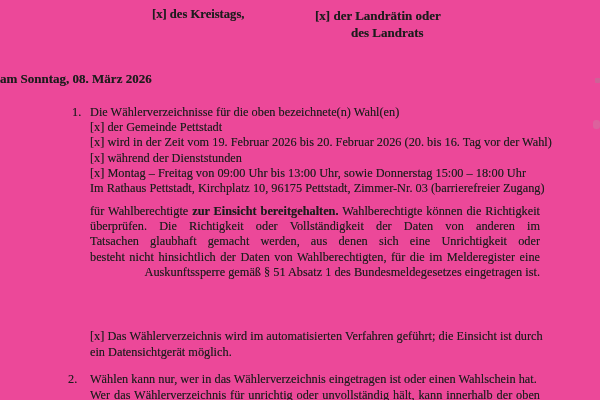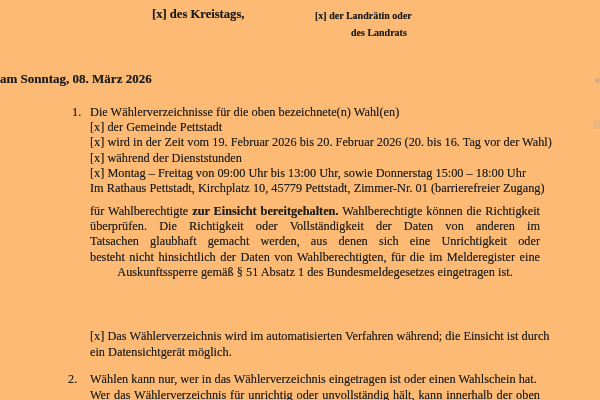--- a/index.html
+++ b/index.html
@@ -4,50 +4,50 @@
 <style>
   html, body {
     margin: 0;
     padding: 0;
     background: #ffffff;
   }
   .page {
     position: relative;
     width: 600px;
     height: 400px;
-    background: #fdba74;
+    background: #ec4899;
     overflow: hidden;
     font-family: "Liberation Serif", "DejaVu Serif", serif;
     font-size: 12.3px;
     color: #1c1c1c;
     text-shadow: 0 0 0.3px rgba(40,40,40,0.55);
   }
   .abs { position: absolute; }
   .b { font-weight: bold; }
 
   .hdr-col1 { left: 152px; top: 7px; font-weight: bold; font-size: 12.6px; white-space: nowrap; }
-  .hdr-col2 { left: 315px; top: 7px; font-weight: bold; font-size: 10px; line-height: 17px; white-space: nowrap; }
+  .hdr-col2 { left: 315px; top: 7px; font-weight: bold; font-size: 13px; line-height: 17px; white-space: nowrap; }
   .hdr-col2 .l2 { margin-left: 36px; }
 
   .date-line {
     left: 0; top: 71px; width: 524px;
     text-align: left; font-weight: bold; font-size: 13px;
     white-space: nowrap;
   }
 
   .num1 { left: 72px; top: 105px; }
   .num2 { left: 68px; top: 372px; }
 
   .block { left: 90px; width: 450px; }
   .item1-lines { top: 105px; line-height: 15.2px; }
   .item1-lines div { white-space: nowrap; }
 
   .para1 { top: 204px; line-height: 15.2px; }
   .jline { text-align: justify; text-align-last: justify; }
-  .lastline { text-align: center; }
+  .lastline { text-align: right; }
 
   .para2 { top: 329px; line-height: 15.6px; }
   .para2 div { white-space: nowrap; }
 
   .item2-lines { top: 372px; line-height: 15.6px; }
   .item2-lines .nline { white-space: nowrap; }
 
   .artifact-1 {
     left: 595px; top: 78px; width: 5px; height: 5px;
     background: rgba(150,150,150,0.35); border-radius: 1px;
@@ -71,33 +71,33 @@
 
   <div class="abs date-line">am Sonntag, 08. März 2026</div>
 
   <div class="abs num1">1.</div>
   <div class="abs block item1-lines">
     <div>Die Wählerverzeichnisse für die oben bezeichnete(n) Wahl(en)</div>
     <div>[x] der Gemeinde Pettstadt</div>
     <div>[x] wird in der Zeit vom 19. Februar 2026 bis 20. Februar 2026 (20. bis 16. Tag vor der Wahl)</div>
     <div>[x] während der Dienststunden</div>
     <div>[x] Montag – Freitag von 09:00 Uhr bis 13:00 Uhr, sowie Donnerstag 15:00 – 18:00 Uhr</div>
-    <div>Im Rathaus Pettstadt, Kirchplatz 10, 45779 Pettstadt, Zimmer-Nr. 01 (barrierefreier Zugang)</div>
+    <div>Im Rathaus Pettstadt, Kirchplatz 10, 96175 Pettstadt, Zimmer-Nr. 03 (barrierefreier Zugang)</div>
   </div>
 
   <div class="abs block para1">
     <div class="jline"><span>für Wahlberechtigte </span><span class="b">zur Einsicht bereitgehalten.</span><span> Wahlberechtigte können die Richtigkeit</span></div>
     <div class="jline">überprüfen. Die Richtigkeit oder Vollständigkeit der Daten von anderen im</div>
     <div class="jline">Tatsachen glaubhaft gemacht werden, aus denen sich eine Unrichtigkeit oder</div>
     <div class="jline">besteht nicht hinsichtlich der Daten von Wahlberechtigten, für die im Melderegister eine</div>
     <div class="lastline">Auskunftssperre gemäß § 51 Absatz 1 des Bundesmeldegesetzes eingetragen ist.</div>
   </div>
 
   <div class="abs block para2">
-    <div>[x] Das Wählerverzeichnis wird im automatisierten Verfahren während; die Einsicht ist durch</div>
+    <div>[x] Das Wählerverzeichnis wird im automatisierten Verfahren geführt; die Einsicht ist durch</div>
     <div>ein Datensichtgerät möglich.</div>
   </div>
 
   <div class="abs num2">2.</div>
   <div class="abs block item2-lines">
     <div class="nline">Wählen kann nur, wer in das Wählerverzeichnis eingetragen ist oder einen Wahlschein hat.</div>
     <div class="jline">Wer das Wählerverzeichnis für unrichtig oder unvollständig hält, kann innerhalb der oben</div>
   </div>
 
   <div class="abs artifact-1"></div>

